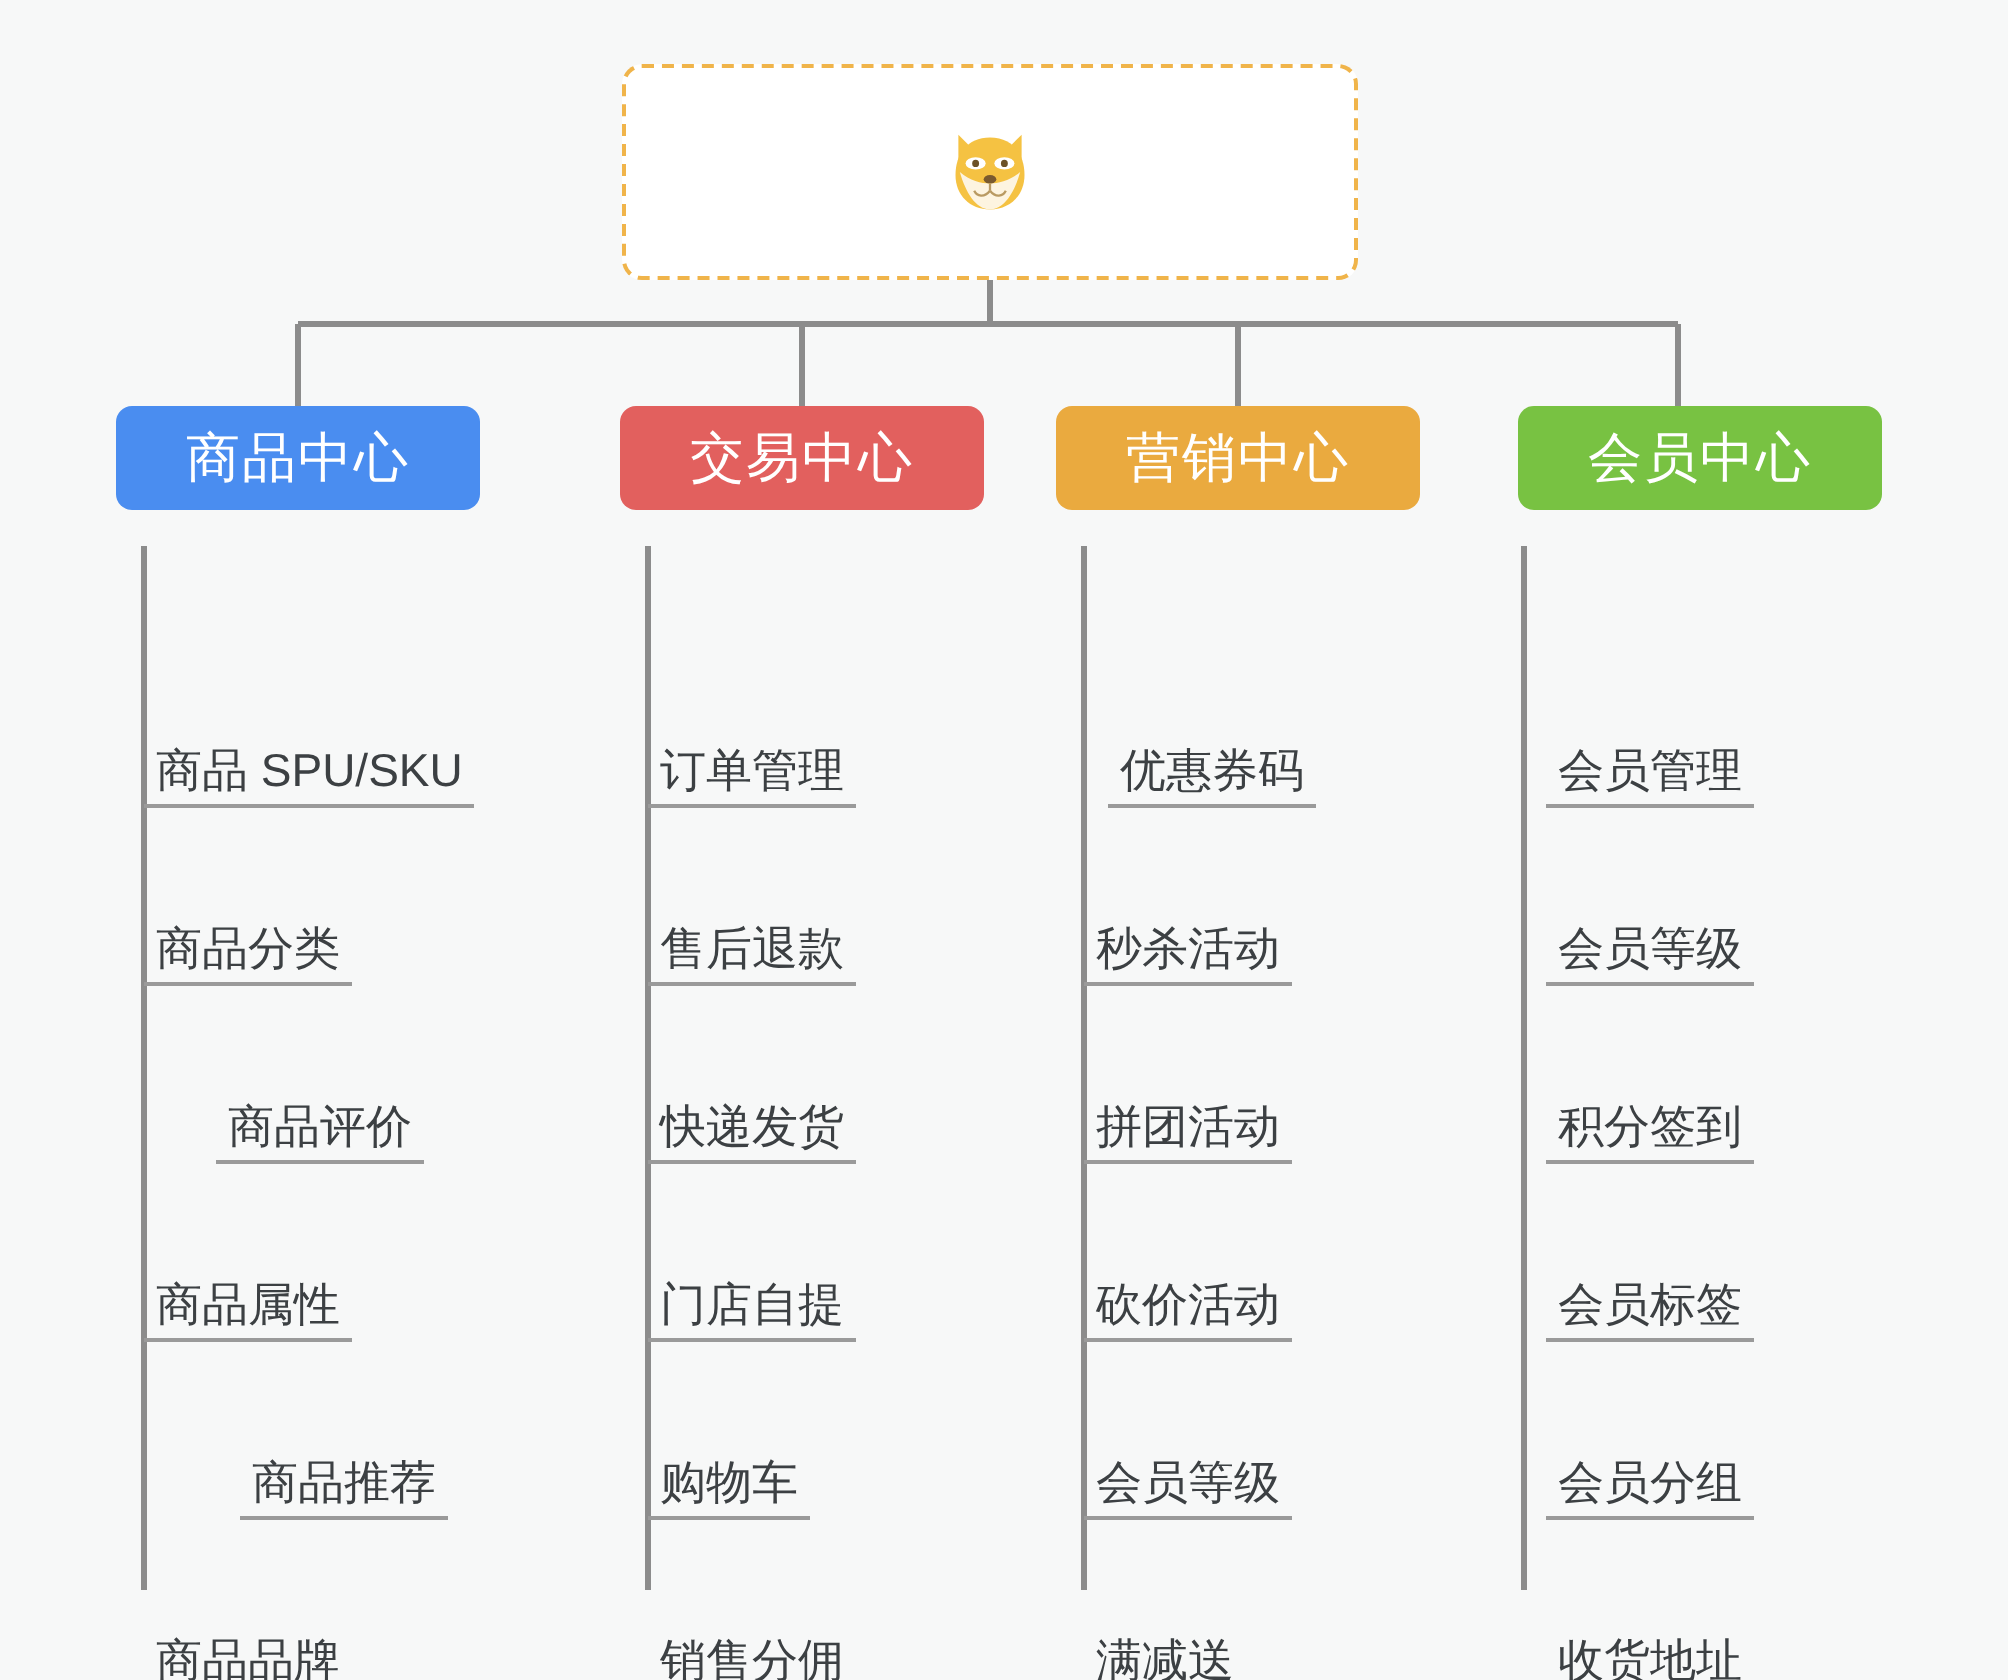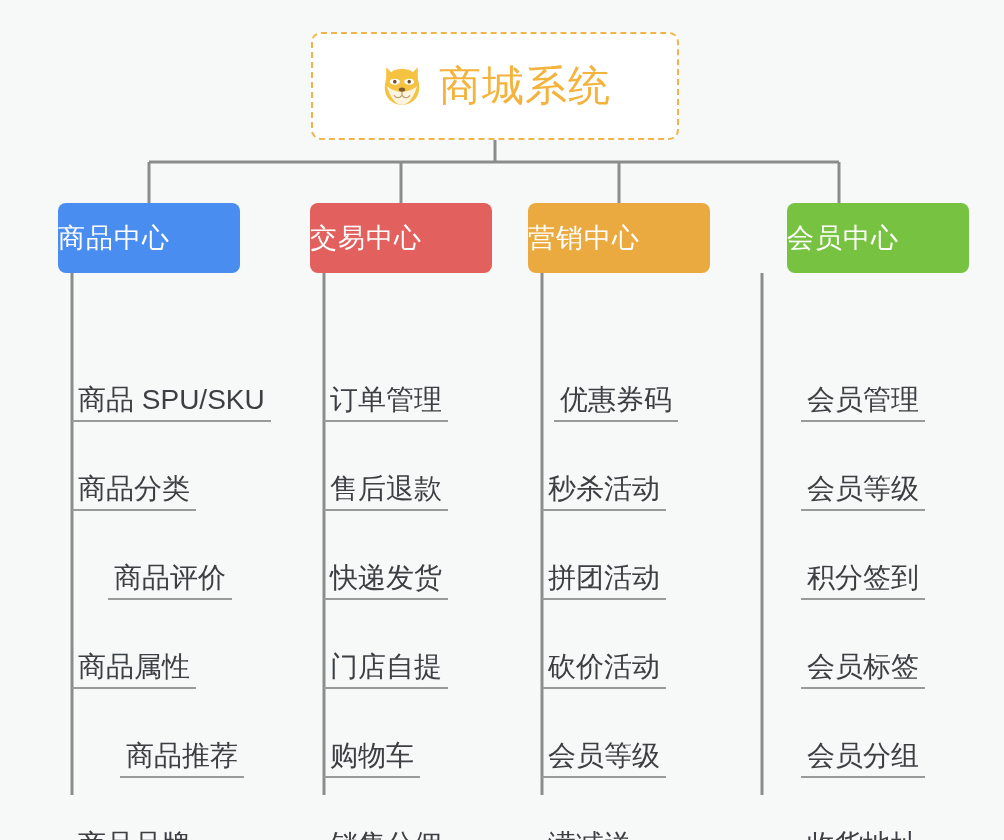--- a/index.html
+++ b/index.html
@@ -60,43 +60,44 @@
     pointer-events: none;
   }
 
   
   .column {
     position: absolute;
     top: 203px;
   }
   .cat-box {
     box-sizing: border-box;
-    height: 70px;
+    height: 52px;
     border-radius: 8px;
     display: flex;
     align-items: center;
+    justify-content: center;
     color: #ffffff;
     font-size: 27px;
     letter-spacing: 1px;
     white-space: nowrap;
   }
 
   .leaf-list {
     position: relative;
     margin-top: 0;
   }
   .leaf-item {
     position: absolute;
     height: 46px;
     display: flex;
     align-items: flex-end;
     box-sizing: border-box;
   }
   .leaf-label {
-    font-size: 28px;
+    font-size: 23px;
     color: #3c4043;
     white-space: nowrap;
     padding: 0 6px 4px 6px;
     border-bottom: 2px solid #9a9a9a;
     line-height: 1.15;
   }
 </style>
 </head>
 <body>
 
@@ -110,21 +111,20 @@
       <path d="M11 32 C15 46 22 58 32 58 C42 58 49 46 53 32 C46 38 38 40 32 40 C26 40 18 38 11 32 Z" fill="#fdf4e0"></path>
       <ellipse cx="22" cy="26" rx="7" ry="4.2" fill="#ffffff"></ellipse>
       <ellipse cx="42" cy="26" rx="7" ry="4.2" fill="#ffffff"></ellipse>
       <ellipse cx="22" cy="26" rx="2.4" ry="2.6" fill="#6b5128"></ellipse>
       <ellipse cx="42" cy="26" rx="2.4" ry="2.6" fill="#6b5128"></ellipse>
       <ellipse cx="32" cy="37" rx="4.4" ry="3" fill="#7a5a2e"></ellipse>
       <path d="M32 40 L32 45" stroke="#b99a62" stroke-width="1.6" fill="none"></path>
       <path d="M32 45 C28 50 23 49 21 45" stroke="#b99a62" stroke-width="1.6" fill="none"></path>
       <path d="M32 45 C36 50 41 49 43 45" stroke="#b99a62" stroke-width="1.6" fill="none"></path>
     </svg>
-    <div class="root-title">商城系统</div>
   </div>
 
   <svg class="connectors">
     <g id="conn-group" stroke="#8c8c8c" stroke-width="3" fill="none" stroke-linecap="butt">
         <line x1="149" y1="162" x2="149" y2="203"></line>
         <line x1="72" y1="273" x2="72" y2="795"></line>
         <line x1="401" y1="162" x2="401" y2="203"></line>
         <line x1="324" y1="273" x2="324" y2="795"></line>
         <line x1="619" y1="162" x2="619" y2="203"></line>
         <line x1="542" y1="273" x2="542" y2="795"></line>
@@ -204,21 +204,21 @@
             <span class="leaf-label">砍价活动</span>
           </div>
           <div class="leaf-item" style="left: 14px; top: 459px;">
             <span class="leaf-label">会员等级</span>
           </div>
           <div class="leaf-item" style="left: 14px; top: 548px;">
             <span class="leaf-label">满减送</span>
           </div>
         </div>
       </div>
-      <div class="column" style="left: 776px; width: 182px; padding-left: 11px;">
+      <div class="column" style="left: 748px; width: 182px; padding-left: 11px;">
         <div class="cat-box" style="background: rgb(120, 194, 66); width: 182px;">
           <span>会员中心</span>
         </div>
         <div class="leaf-list">
           <div class="leaf-item" style="left: 14px; top: 103px;">
             <span class="leaf-label">会员管理</span>
           </div>
           <div class="leaf-item" style="left: 14px; top: 192px;">
             <span class="leaf-label">会员等级</span>
           </div>

